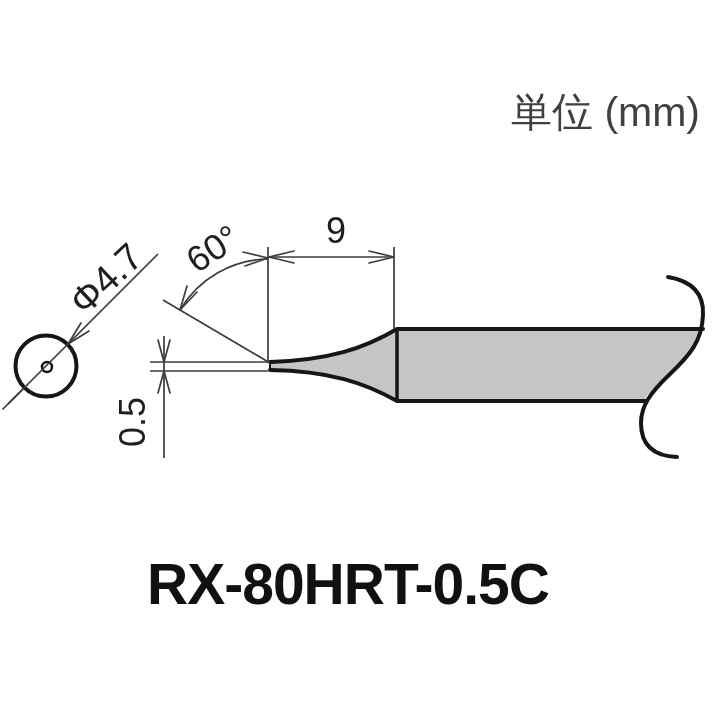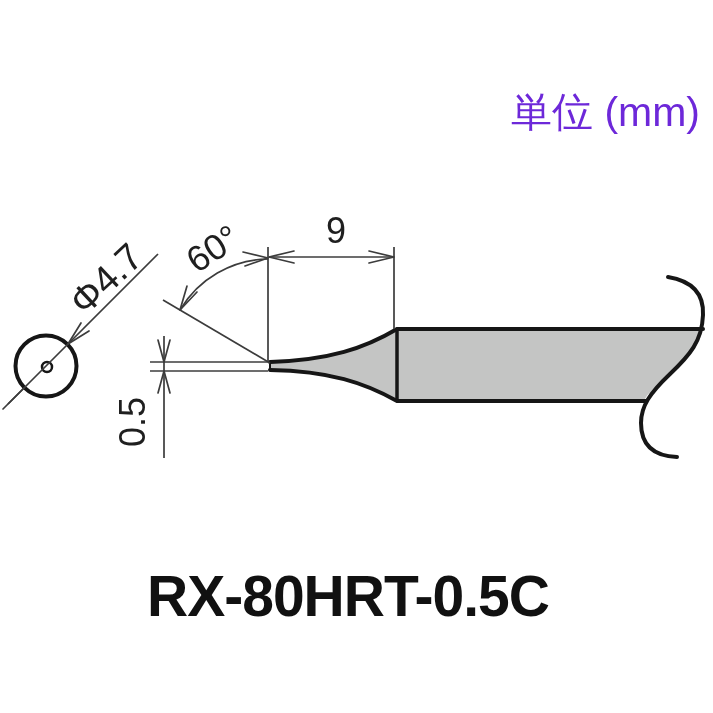--- a/index.html
+++ b/index.html
@@ -15,21 +15,21 @@
     background: #ffffff;
     overflow: hidden;
   }
   .canvas svg {
     position: absolute;
     left: 0;
     top: 0;
   }
   .label {
     position: absolute;
-    color: #6d28d9;
+    color: #404040;
     white-space: nowrap;
     line-height: 1;
   }
   .label.unit {
     top: 92px;
     right: 13px;
     font-size: 41px;
     letter-spacing: 0px;
   }
   .label.dim {
@@ -58,21 +58,20 @@
     transform: translate(-50%, -50%) rotate(-90deg);
   }
   .label.model {
     left: 348px;
     top: 556px;
     transform: translateX(-50%);
     font-size: 57px;
     font-weight: bold;
     letter-spacing: -1px;
     color: #111111;
-    margin-top: 12px;
   }
 </style>
 </head>
 <body>
 
 <div class="canvas">
 
   <svg width="713" height="713" viewBox="0 0 713 713">
 
     <g>

